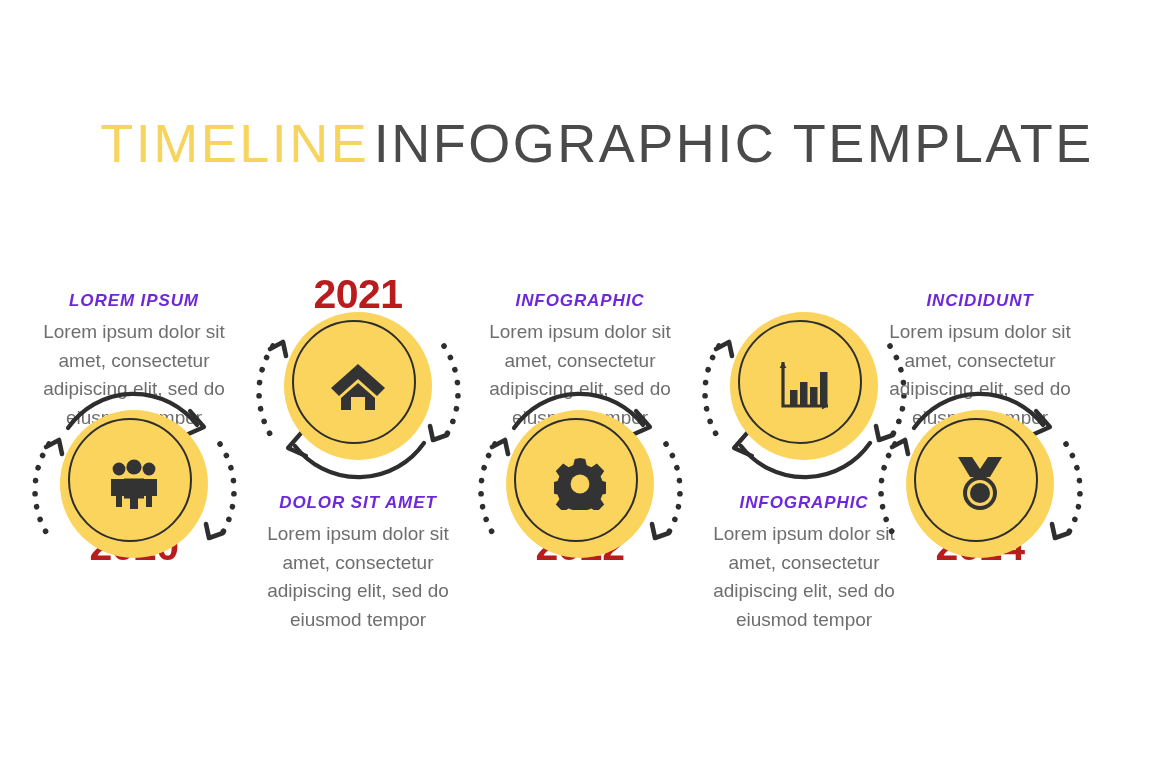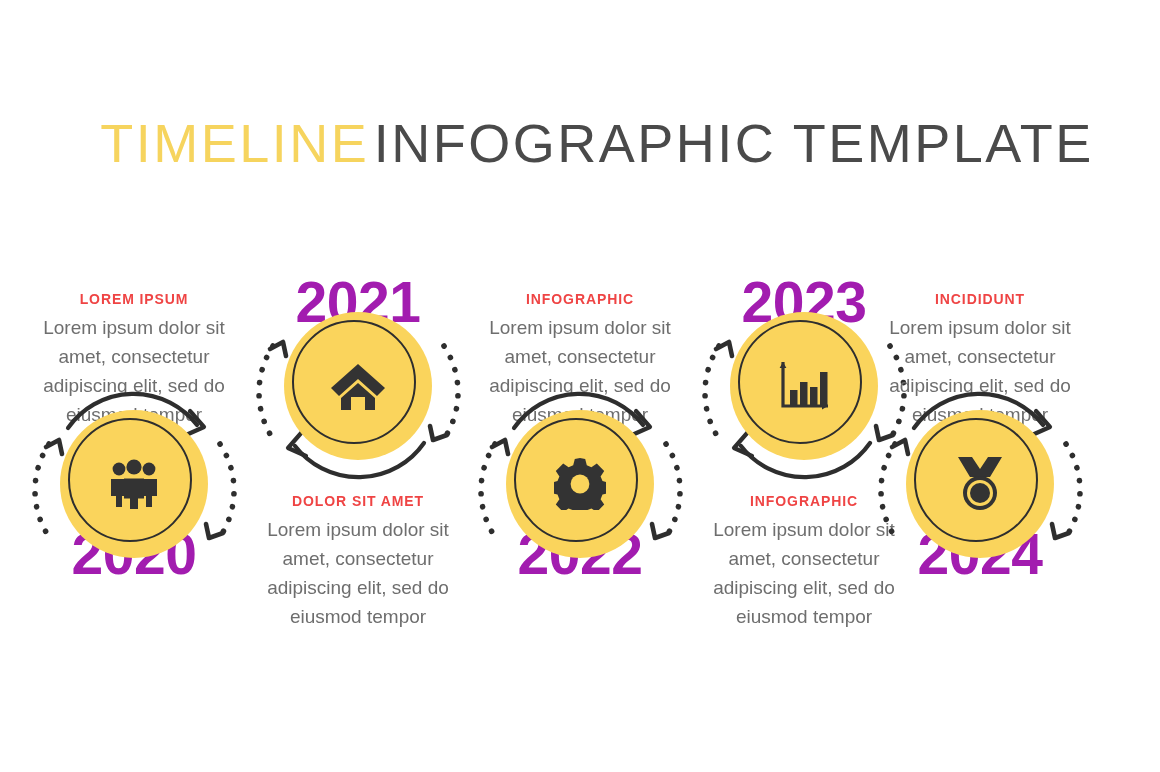--- a/index.html
+++ b/index.html
@@ -63,26 +63,27 @@
   .txt {
     position: absolute;
     left: 0;
     width: 232px;
     text-align: center;
   }
   .step.up   .txt { top: 22px; }
   .step.down .txt { top: 228px; }
 
   .step-heading {
-    font-size: 14px;
+    font-size: 17px;
     font-weight: bold;
     letter-spacing: 0.9px;
-    color: #ef4444;
+    color: #6d28d9;
     margin: 0 0 7px 0;
     line-height: 1.1;
+    font-style: italic;
   }
   .step-body {
     font-size: 19px;
     line-height: 1.52;
     color: #6E6E6E;
     margin: 0;
     padding: 0 4px;
   }
 
   
@@ -134,23 +135,23 @@
     justify-content: center;
   }
   .icon-holder svg { display: block; }
 
   
   .year {
     position: absolute;
     left: 0;
     width: 232px;
     text-align: center;
-    font-size: 57px;
+    font-size: 41px;
     font-weight: bold;
-    color: #a21caf;
+    color: #b91c1c;
     letter-spacing: -0.5px;
     line-height: 1;
   }
   .step.up   .year { top: 256px; }
   .step.down .year { top: 8px;   }
 </style>
 </head>
 <body>
 
 <div class="title-wrap">
@@ -236,21 +237,20 @@
       <div class="icon-holder">
         <svg width="52" height="52" viewBox="0 0 52 52">
           <path d="M 26 0 l 5.2 1 1.6 6.3 4.6 1.9 5.4 -3.6 7.4 7.4 -3.6 5.4 1.9 4.6 6.3 1.6 0 10.4 -6.3 1.6 -1.9 4.6 3.6 5.4 -7.4 7.4 -5.4 -3.6 -4.6 1.9 -1.6 6.3 -10.4 0 -1.6 -6.3 -4.6 -1.9 -5.4 3.6 -7.4 -7.4 3.6 -5.4 -1.9 -4.6 -6.3 -1.6 0 -10.4 6.3 -1.6 1.9 -4.6 -3.6 -5.4 7.4 -7.4 5.4 3.6 4.6 -1.9 1.6 -6.3 z" fill="#333"></path>
           <circle cx="26" cy="26" r="9.4" fill="#FAD45C"></circle>
         </svg>
       </div>
     </div>
   </div>
 
   <div class="step step-3 down">
-    <div class="year">2023</div>
     <div class="stage">
       <svg class="ring-svg" viewBox="0 0 220 200">
         <path d="M 47 152 A 80 80 0 0 0 176 149" fill="none" stroke="#2E2E2E" stroke-width="4.2" stroke-linecap="round"></path>
         <path d="M 54 138 L 40 154 L 58 162" fill="none" stroke="#2E2E2E" stroke-width="4.2" stroke-linecap="round" stroke-linejoin="round"></path>
         <path d="M 25 52 A 84 84 0 0 0 22 140" fill="none" stroke="#2E2E2E" stroke-width="5.6" stroke-linecap="round" stroke-dasharray="0.1 13"></path>
         <path d="M 22 55 L 35 48 L 38 62" fill="none" stroke="#2E2E2E" stroke-width="4.6" stroke-linecap="round" stroke-linejoin="round"></path>
         <path d="M 196 52 A 84 84 0 0 1 199 140" fill="none" stroke="#2E2E2E" stroke-width="5.6" stroke-linecap="round" stroke-dasharray="0.1 13"></path>
         <path d="M 182 132 L 185 146 L 199 141" fill="none" stroke="#2E2E2E" stroke-width="4.6" stroke-linecap="round" stroke-linejoin="round"></path>
       </svg>
       <div class="disc"></div>

